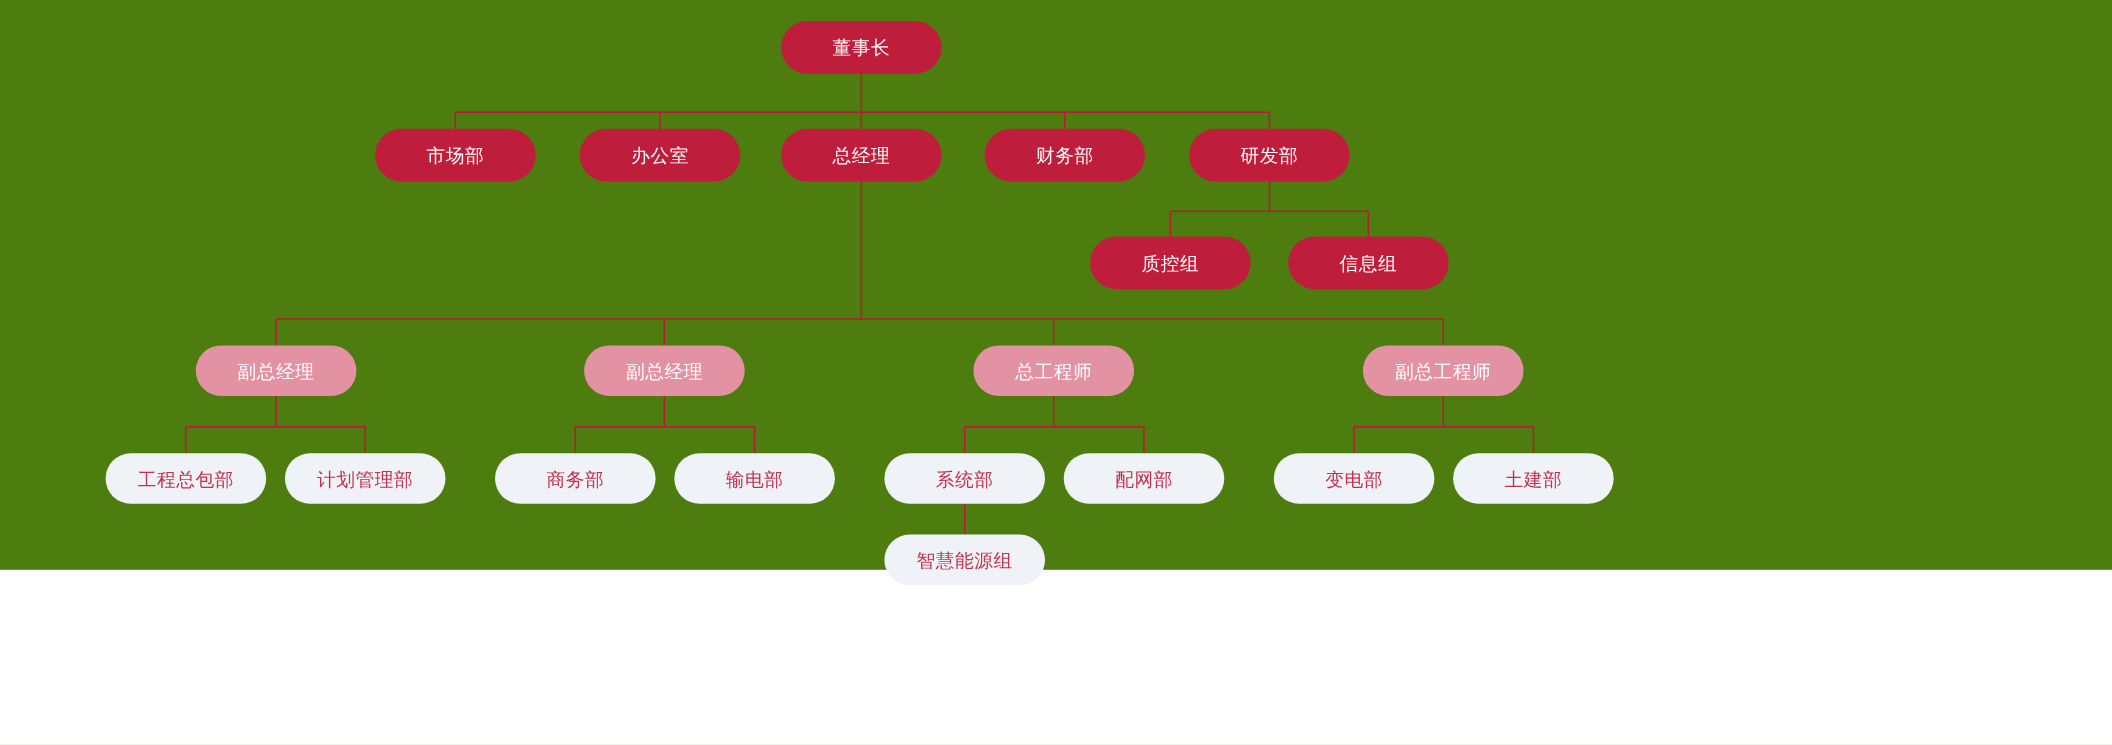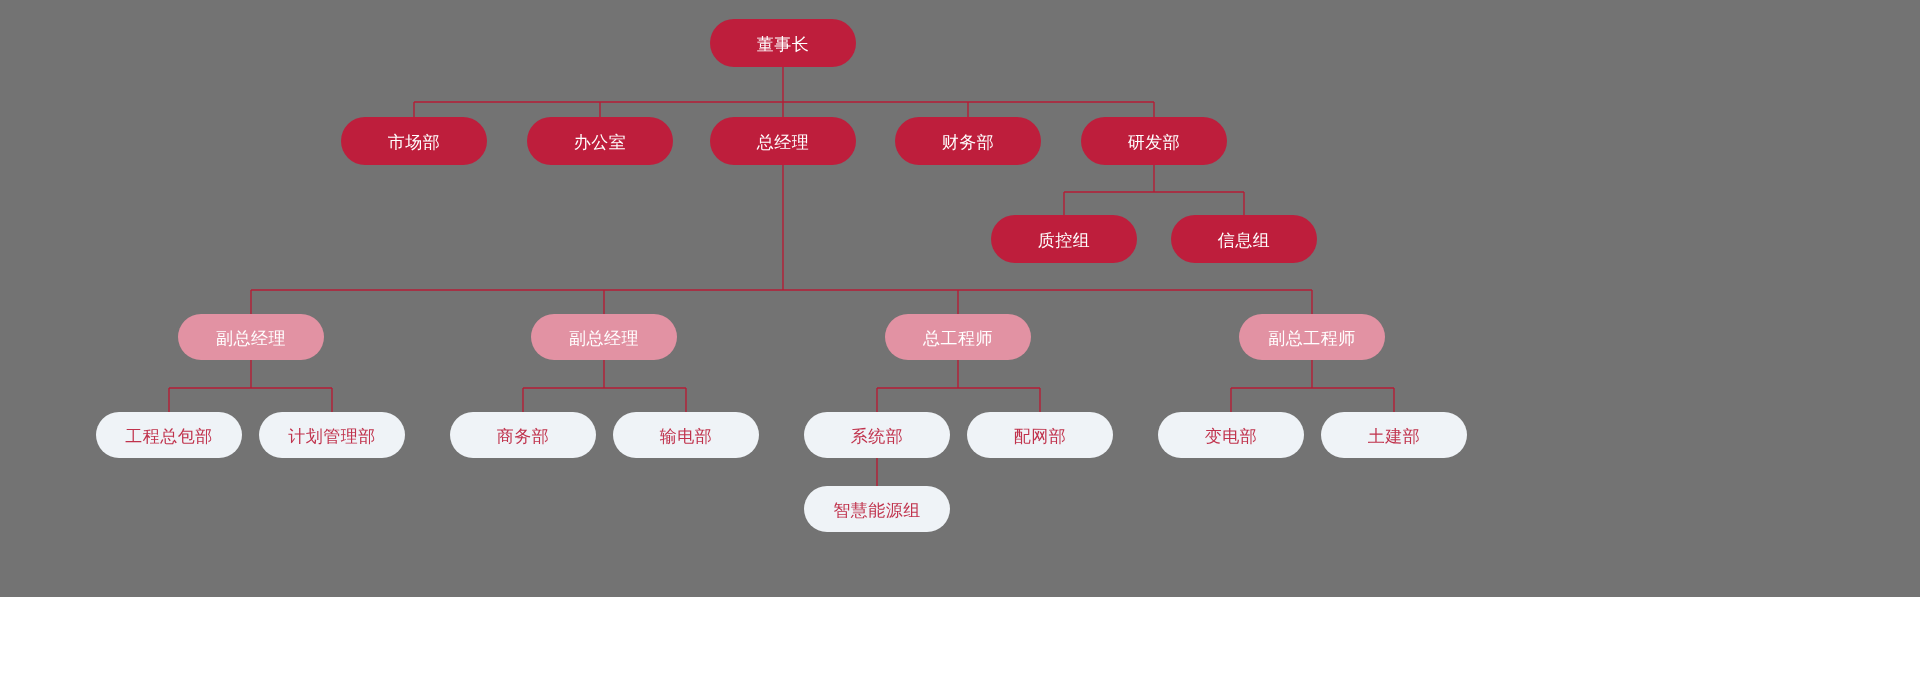--- a/index.html
+++ b/index.html
@@ -10,22 +10,22 @@
   }
   body {
     width: 1920px;
     height: 677px;
     overflow: hidden;
     font-family: "Liberation Sans", "DejaVu Sans", sans-serif;
   }
   #org-chart-root {
     position: relative;
     width: 1920px;
-    height: 597px;
-    background: #737373;
+    height: 518px;
+    background: #4d7c0f;
   }
   svg.org-svg {
     position: absolute;
     left: 0;
     top: 0;
     width: 1920px;
     height: 677px;
     display: block;
   }
   .node-rect {

